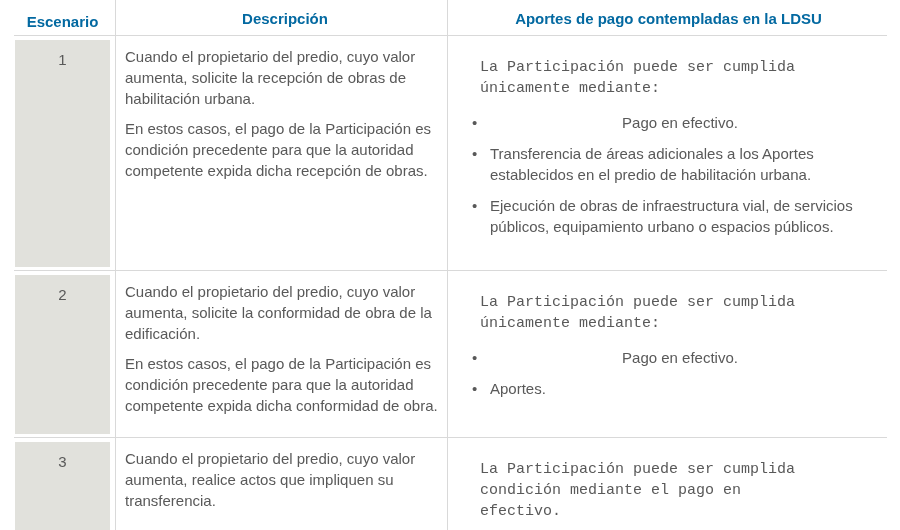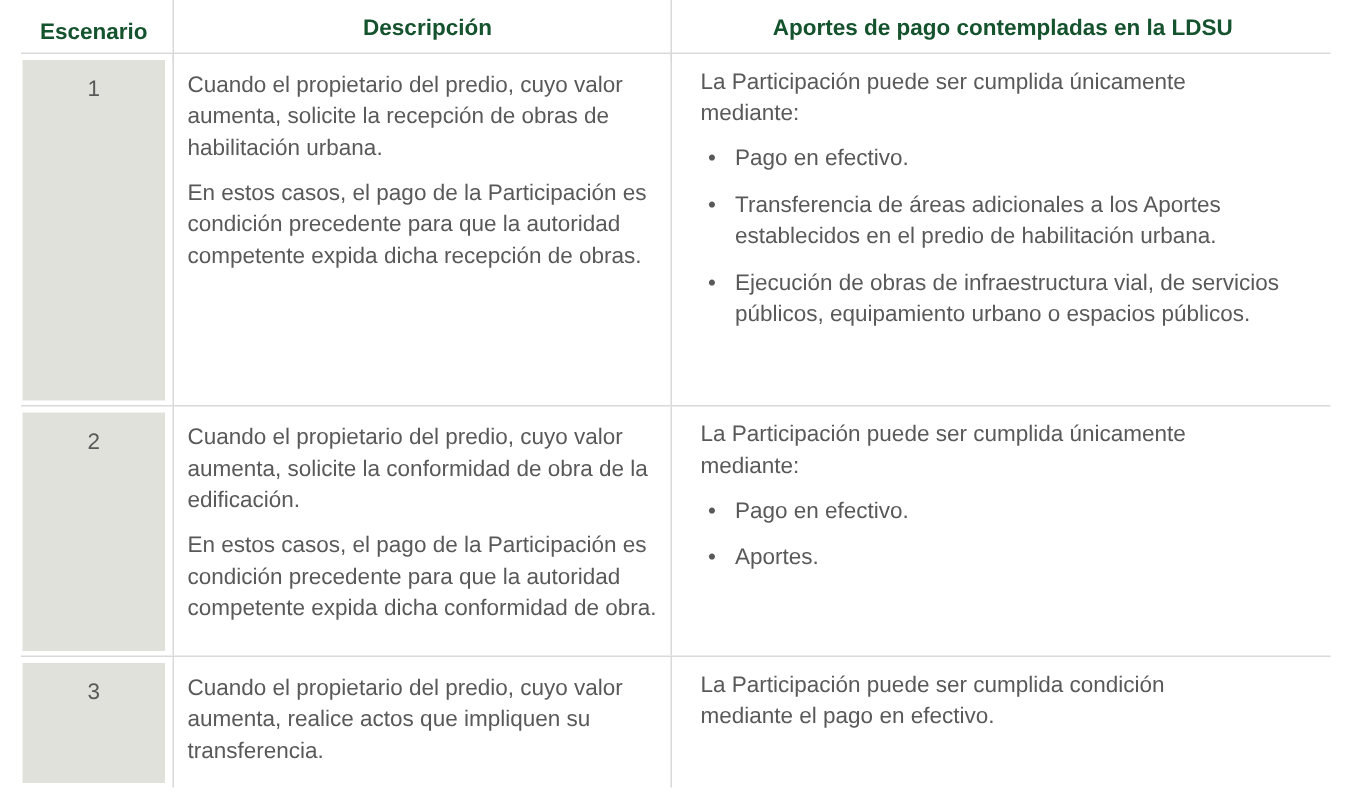--- a/index.html
+++ b/index.html
@@ -31,21 +31,21 @@
   
   .header-row {
     height: 36px;
     border-bottom: 1px solid #d9d9d9;
   }
   .header-cell {
     display: flex;
     align-items: center;
     justify-content: center;
     font-weight: 700;
-    color: #14532d;
+    color: #0369a1;
     font-size: 15px;
   }
 
   
   .body-row + .body-row { border-top: 1px solid #d9d9d9; }
   .row-0 { min-height: 234px; }
   .row-1 { min-height: 167px; }
   .row-2 { min-height: 84px; }
 
   
@@ -65,34 +65,35 @@
   .c2 { padding: 8px 0 12px 7px; }
   .c2 p {
     margin: 2px;
     max-width: 324px;
   }
   .c2 p + p { margin-top: 9px; }
 
   
   .c3 { padding: 8px 17px 12px 19px; }
   .c3 .intro {
-    margin: 0;
+    margin: 13px;
     max-width: 350px;
+    font-family: Liberation Mono, monospace;
   }
   .bullets {
     list-style: none;
     margin: 9px 0 0 0;
     padding: 0;
   }
   .bullets li {
     position: relative;
     padding-left: 23px;
     margin-top: 10px;
   }
-  .bullets li:first-child { margin-top: 0; }
+  .bullets li:first-child { margin-top: 0; text-align: center; }
   .bullets li::before {
     content: "\2022";
     position: absolute;
     left: 5px;
     top: 0;
   }
 </style>
 </head>
 <body>
 

